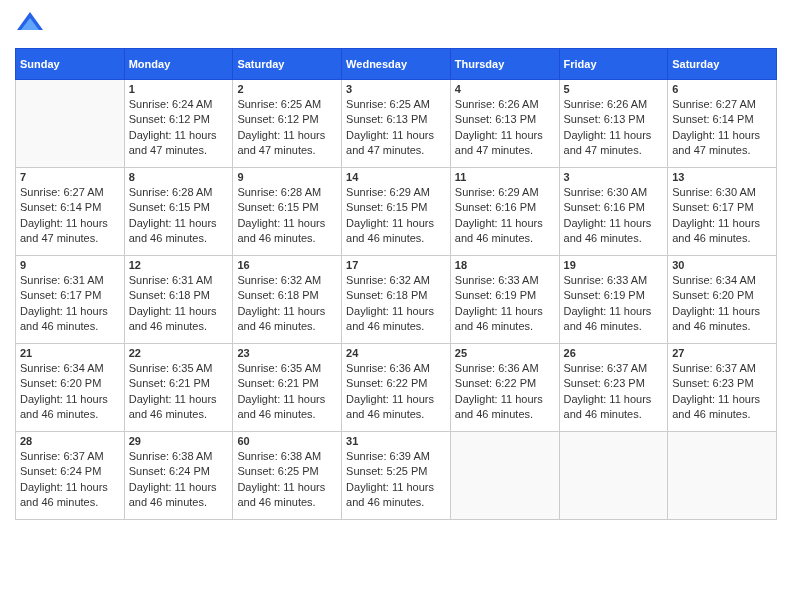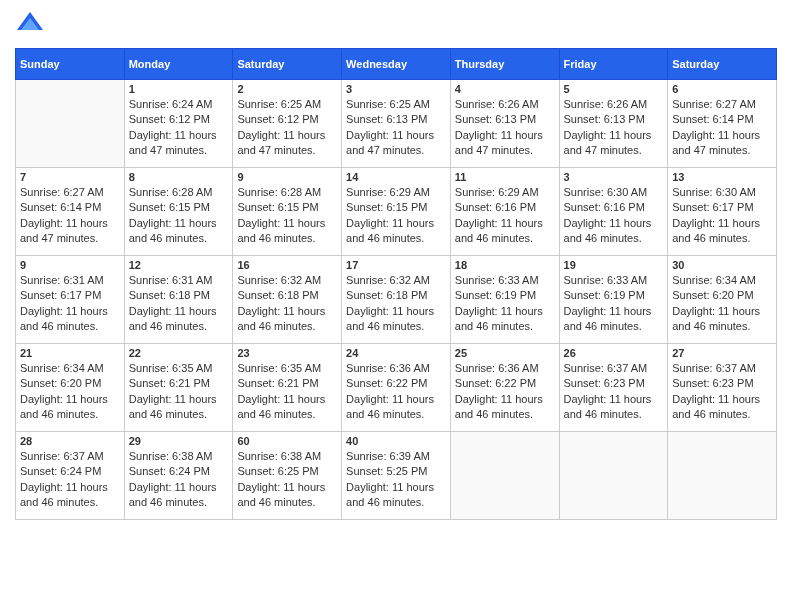--- a/index.html
+++ b/index.html
@@ -346,21 +346,21 @@
 and 46 minutes.</div>
           </td>
           <td>
             <span class="day-number">60</span>
             <div class="day-info" style="white-space: pre-line;">Sunrise: 6:38 AM
 Sunset: 6:25 PM
 Daylight: 11 hours
 and 46 minutes.</div>
           </td>
           <td>
-            <span class="day-number">40</span>
+            <span class="day-number">31</span>
             <div class="day-info" style="white-space: pre-line;">Sunrise: 6:39 AM
 Sunset: 5:25 PM
 Daylight: 11 hours
 and 46 minutes.</div>
           </td>
           <td class="empty"></td>
           <td class="empty"></td>
           <td class="empty"></td>
         </tr>
       </tbody>

